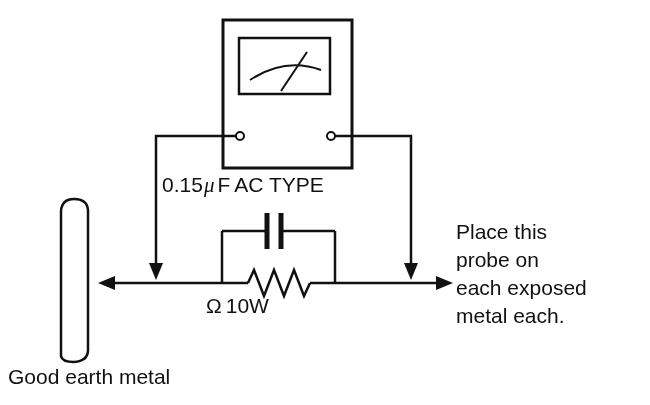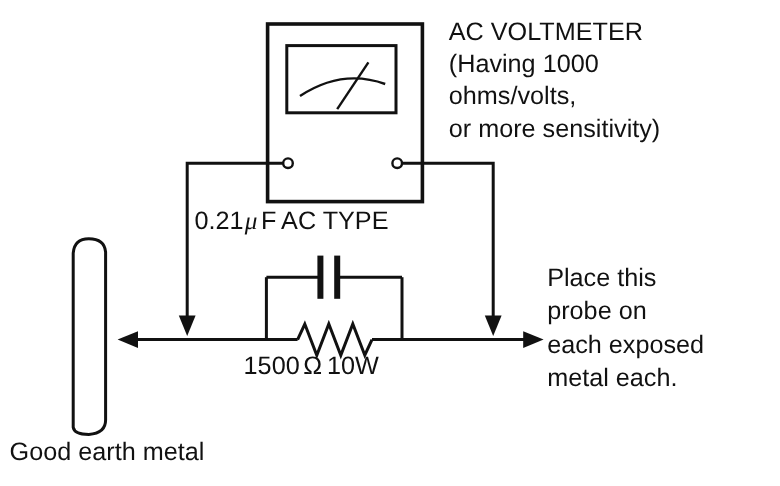--- a/index.html
+++ b/index.html
@@ -74,36 +74,29 @@
       <line x1="335" y1="283" x2="335" y2="231"></line>
       <line x1="222" y1="231" x2="266" y2="231"></line>
       <line x1="282" y1="231" x2="335" y2="231"></line>
       <line x1="267" y1="213" x2="267" y2="249" stroke-width="5"></line>
       <line x1="281" y1="213" x2="281" y2="249" stroke-width="5"></line>
 
       <path d="M 61 356 L 61 211 Q 62 199 74 199 Q 87 199 88 210 L 88 350 Q 88 361 74 362 Q 62 362 61 356 Z" fill="#ffffff"></path>
     </g>
   </svg>
 
-  <div class="txt" style="left:374px; top:13px;">
-    <div>AC VOLTMETER</div>
-    <div>(Having 1000</div>
-    <div>ohms/volts,</div>
-    <div>or more sensitivity)</div>
-  </div>
 
   <div class="txt row" style="left:162px; top:171px;">
-    <span>0.21</span>
+    <span>0.15</span>
     <span class="mu">μ</span>
     <span>F</span>
     <span class="sp-md">AC TYPE</span>
   </div>
 
   <div class="txt row" style="left:203px; top:292px;">
-    <span>1500</span>
     <span class="sp-sm">Ω</span>
     <span class="sp-md">10W</span>
   </div>
 
   <div class="txt" style="left:456px; top:218px; line-height:28px;">
     <div>Place this</div>
     <div>probe on</div>
     <div>each exposed</div>
     <div>metal each.</div>
   </div>

